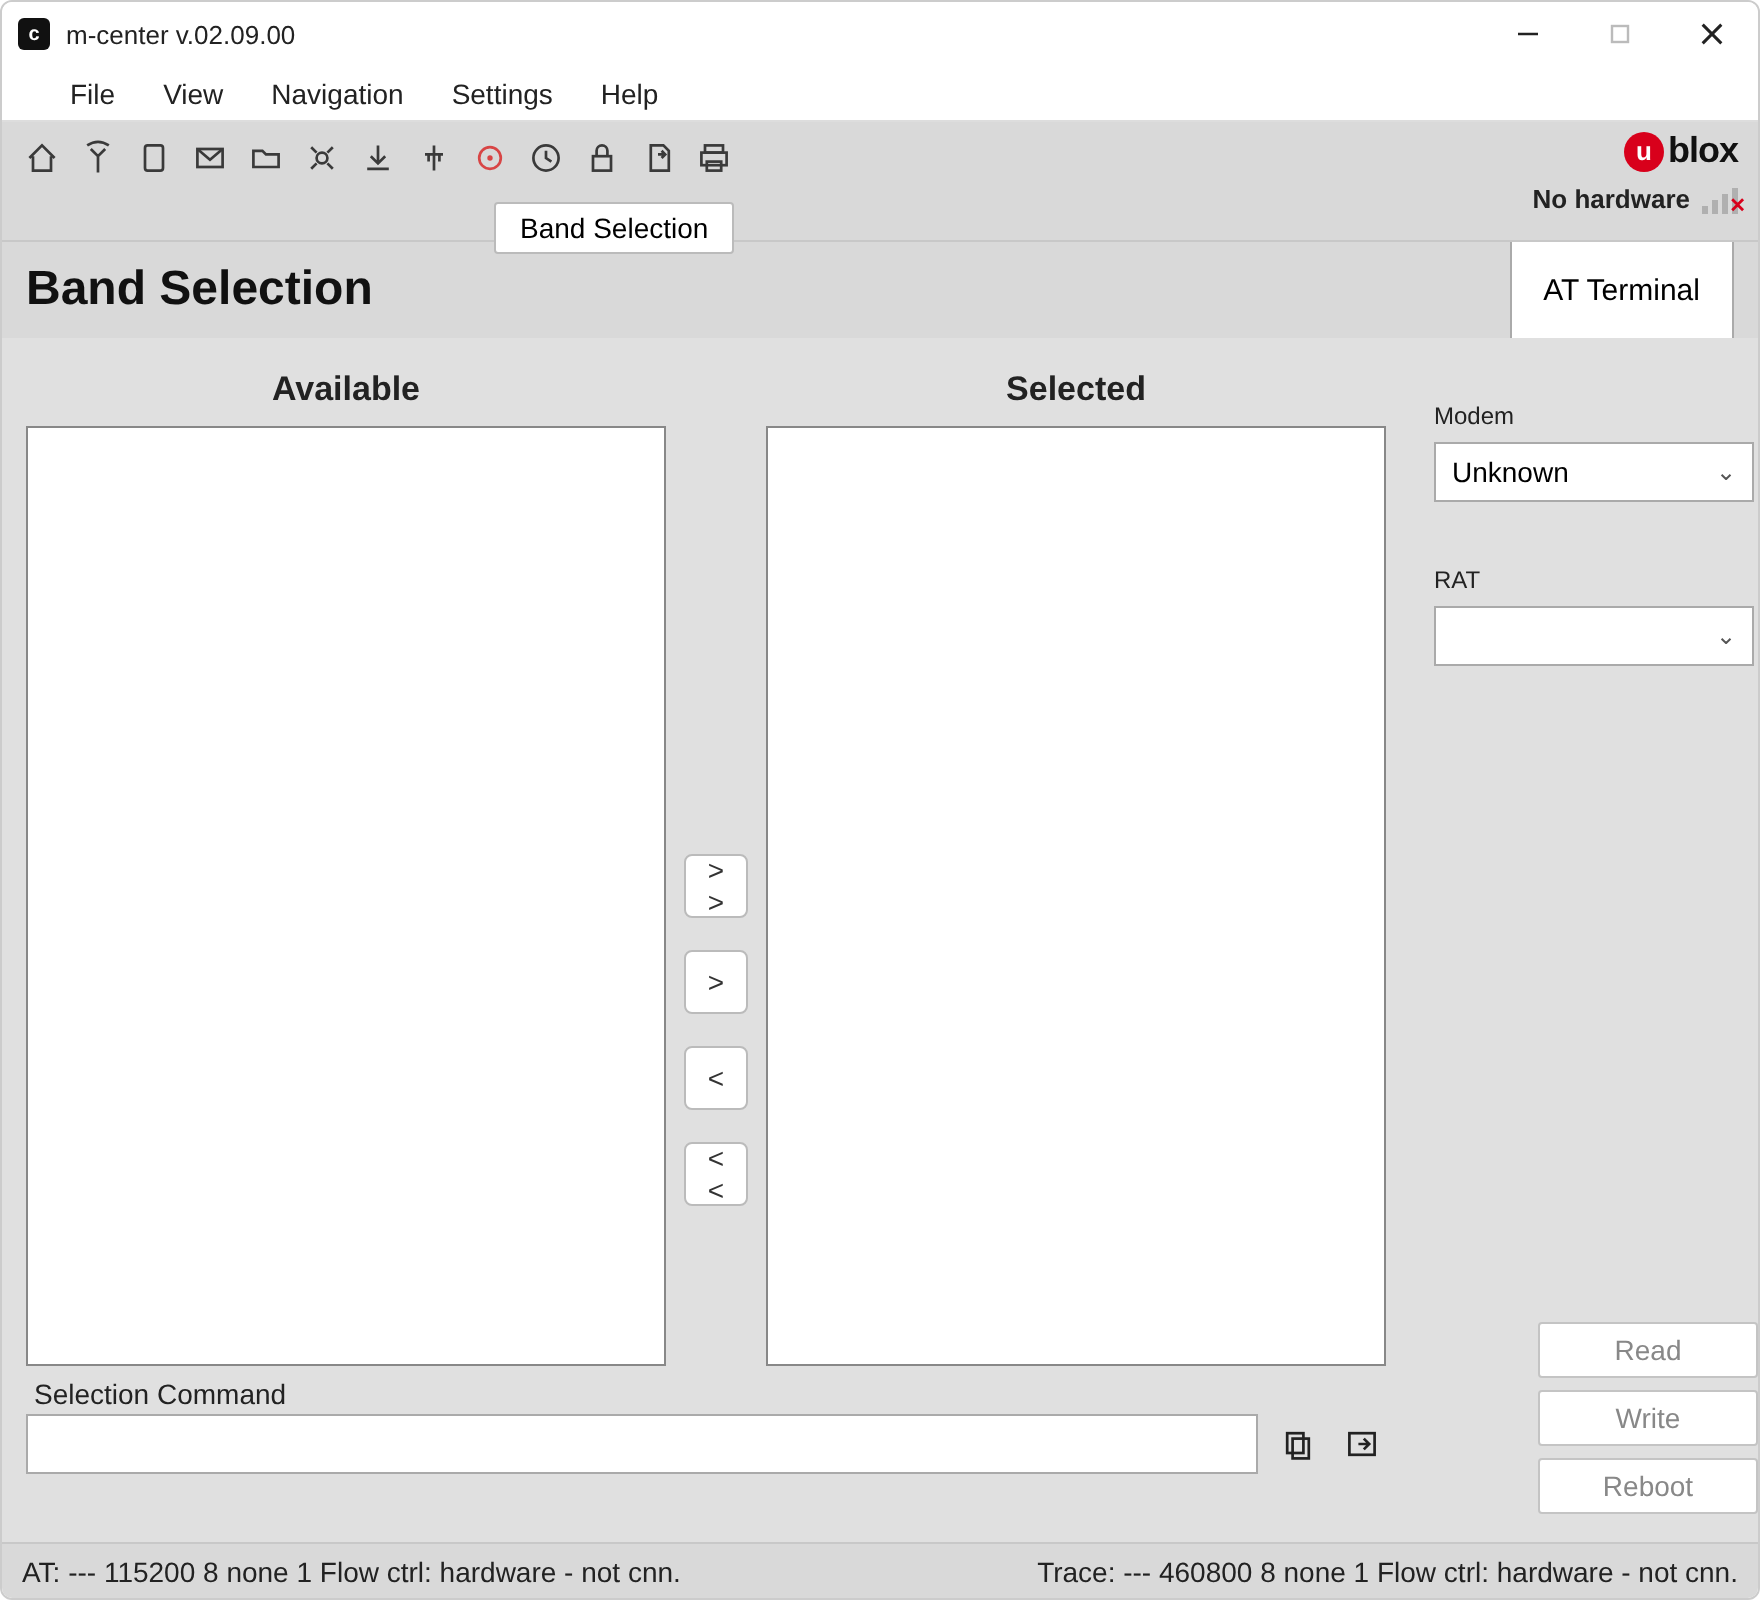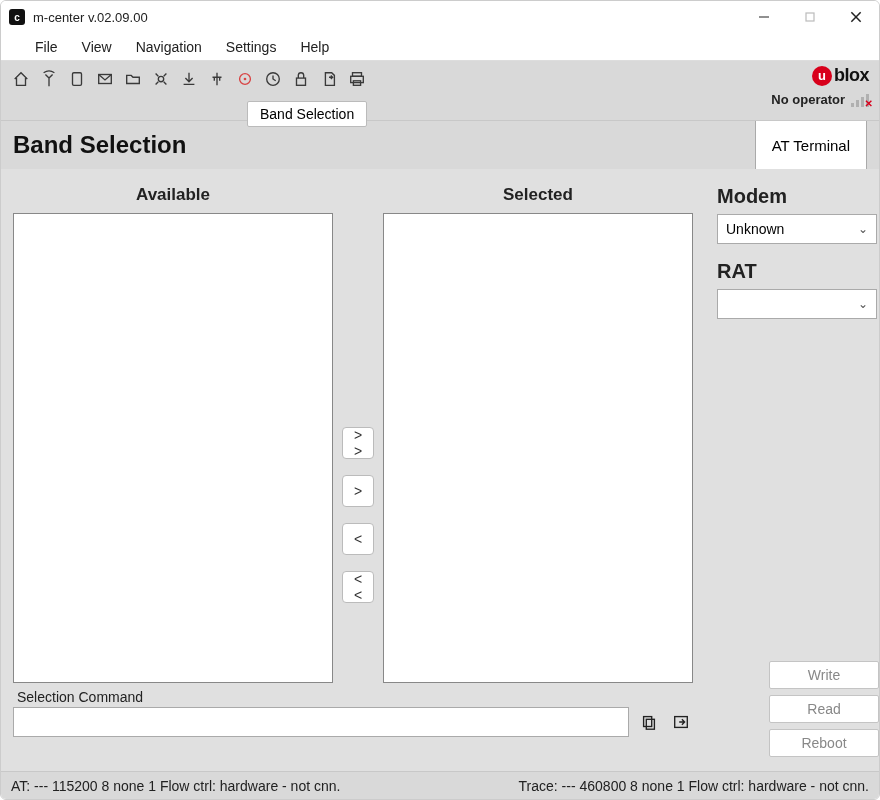--- a/index.html
+++ b/index.html
@@ -150,21 +150,21 @@
   .equiv-input {
     flex:1; height: 30px;
     background:#fff; border:1px solid #aaa;
     padding: 2px 6px;
   }
   .sm-icon-btn {
     width: 24px; height: 24px;
     display:flex;align-items:center;justify-content:center;
     color:#222;
   }
-  .dd-label { font-size: 20px; font-weight: 700; color:#222; margin-bottom:6px; margin-top:0;}
+  .dd-label { font-size: 12px; font-weight: 400; color:#222; margin-bottom:6px; margin-top:16px;}
   .dropdown {
     width: 160px; height: 30px;
     background:#fff; border:1px solid #aaa;
     display:flex;align-items:center;justify-content:space-between;
     padding: 0 8px; font-size:14px; margin-bottom: 16px;
   }
   .chev { color:#555; font-size:12px;}
   .action-btns { margin-top: auto; display:flex; flex-direction:column; gap:6px; align-items:flex-end; padding-bottom: 6px;}
   .act-btn {
     width: 110px; height: 28px;
@@ -294,21 +294,21 @@
         </svg>
       </span>
   </div>
   <div class="tooltip-chip">Band Selection</div>
   <div class="brand">
     <div class="brand-logo">
       <div class="u-dot">u</div>
       <div class="blox">blox</div>
     </div>
     <div class="operator-line">
-      <span class="operator-text">No operator</span>
+      <span class="operator-text">No hardware</span>
       <span class="sig-icon">
         <span class="sig-bar b1"></span>
           <span class="sig-bar b2"></span>
         <span class="sig-bar b3"></span>
           <span class="sig-bar b4"></span>
         <span class="sig-x">✕</span>
       </span>
     </div>
   </div>
 </div>
@@ -370,22 +370,22 @@
       <div class="dropdown">
         <span>Unknown</span>
         <span class="chev">⌄</span>
       </div>
       <div class="dd-label">RAT</div>
       <div class="dropdown">
         <span></span>
         <span class="chev">⌄</span>
       </div>
       <div class="action-btns">
+        <button class="act-btn">Read</button>
         <button class="act-btn">Write</button>
-        <button class="act-btn">Read</button>
         <button class="act-btn">Reboot</button>
       </div>
     </div>
   </div>
 </div>
 
 <div class="statusbar">
   <span>AT: --- 115200 8 none 1 Flow ctrl: hardware - not cnn.</span>
   <span class="right">Trace: --- 460800 8 none 1 Flow ctrl: hardware - not cnn.</span>
 </div>

